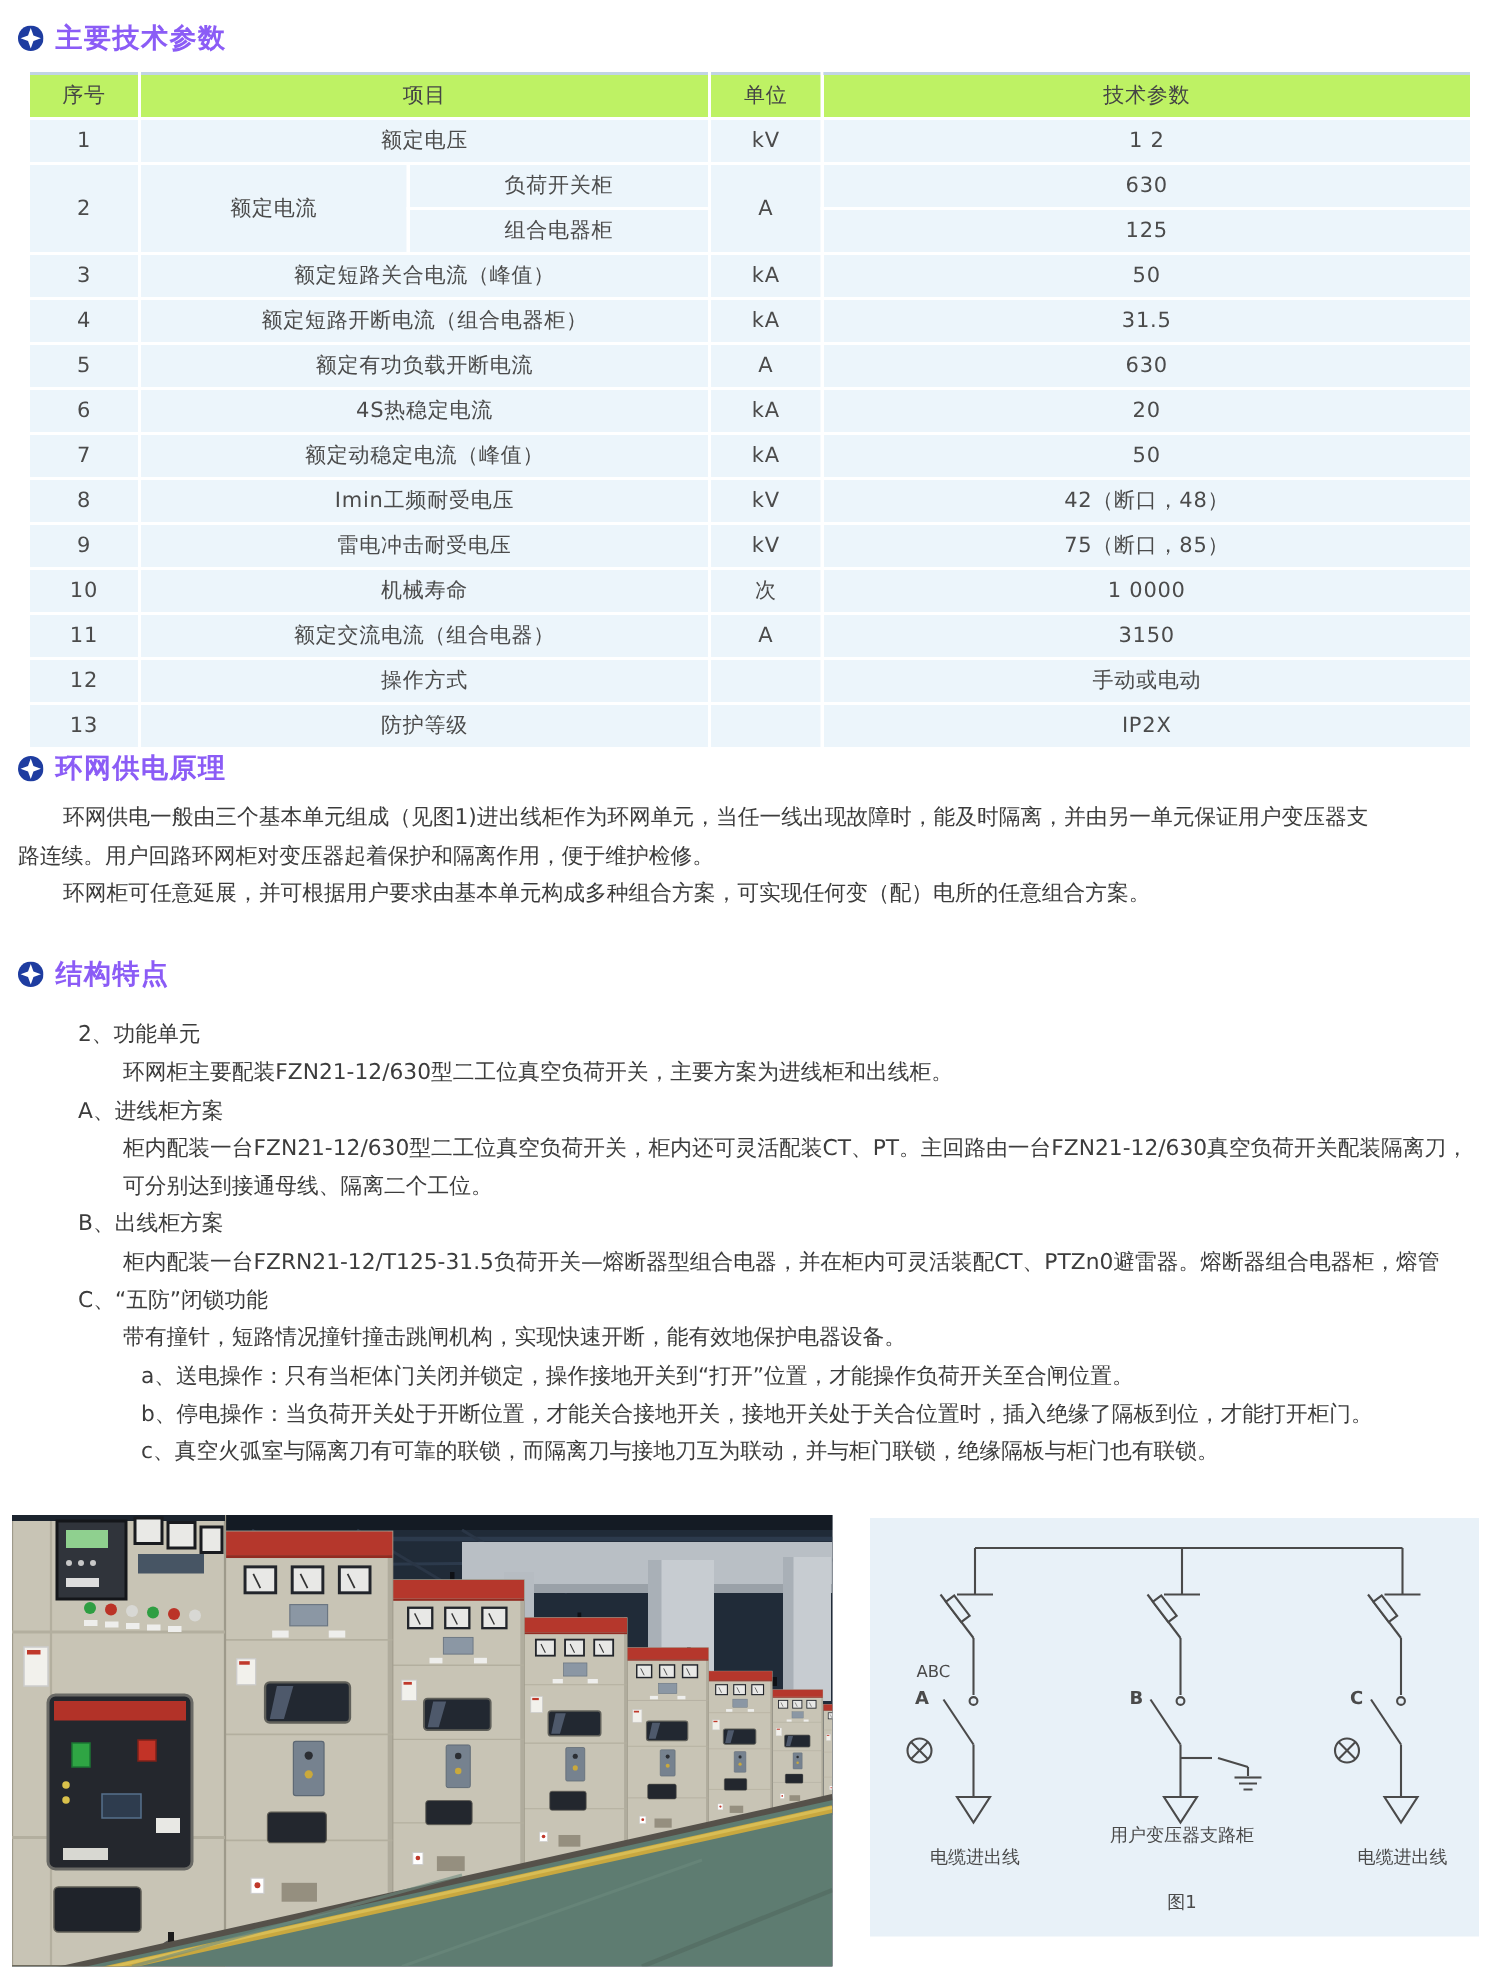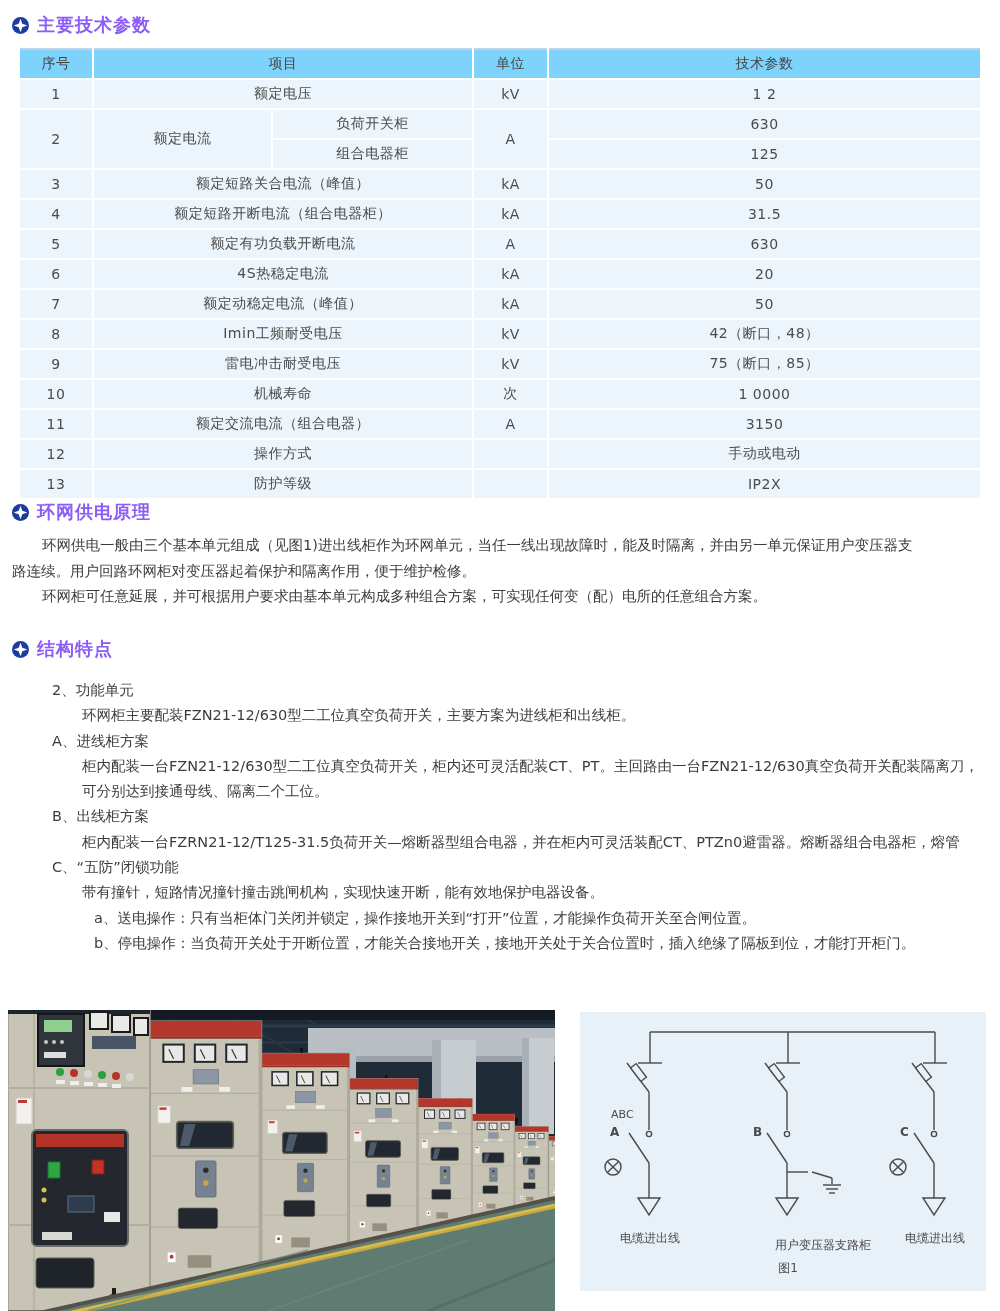--- a/index.html
+++ b/index.html
@@ -19,21 +19,21 @@
   table.tech{
     position:absolute;left:20px;top:48px;width:960px;
     border-collapse:collapse;table-layout:fixed;
     font-size:14px;color:#4b4b4b;letter-spacing:.5px;
   }
   table.tech th,table.tech td{
     height:28px;padding:0;background:#ecf5fb;
     border-right:2px solid #fff;border-bottom:2px solid #fff;
     font-weight:normal;white-space:nowrap;overflow:hidden;
   }
-  table.tech th{background:#7dd3fc;color:#454545;border-top:2px solid #c1d4e5;}
+  table.tech th{background:#bef264;color:#454545;border-top:2px solid #c1d4e5;}
   table.tech .last{border-right:none;}
   .c-no{text-align:center;}
   .c-item{text-align:center;padding-left:55px;}
   .c-sub{text-align:center;}
   .c-unit{text-align:center;}
   .c-val{text-align:center;padding-right:180px;}
 
   
   .txt{position:absolute;left:12px;width:978px;font-size:14.5px;color:#3c3c3c;}
   .p-line{line-height:25.5px;white-space:nowrap;}
@@ -203,20 +203,21 @@
     <div class="p-line ind1">环网柜主要配装FZN21-12/630型二工位真空负荷开关，主要方案为进线柜和出线柜。</div>
     <div class="p-line ind0">A、进线柜方案</div>
     <div class="p-line ind1">柜内配装一台FZN21-12/630型二工位真空负荷开关，柜内还可灵活配装CT、PT。主回路由一台FZN21-12/630真空负荷开关配装隔离刀，</div>
     <div class="p-line ind1">可分别达到接通母线、隔离二个工位。</div>
     <div class="p-line ind0">B、出线柜方案</div>
     <div class="p-line ind1">柜内配装一台FZRN21-12/T125-31.5负荷开关—熔断器型组合电器，并在柜内可灵活装配CT、PTZn0避雷器。熔断器组合电器柜，熔管</div>
     <div class="p-line ind0">C、“五防”闭锁功能</div>
     <div class="p-line ind1">带有撞针，短路情况撞针撞击跳闸机构，实现快速开断，能有效地保护电器设备。</div>
     <div class="p-line ind2">a、送电操作：只有当柜体门关闭并锁定，操作接地开关到“打开”位置，才能操作负荷开关至合闸位置。</div>
     <div class="p-line ind2">b、停电操作：当负荷开关处于开断位置，才能关合接地开关，接地开关处于关合位置时，插入绝缘了隔板到位，才能打开柜门。</div>
+    <div class="p-line ind2">c、真空火弧室与隔离刀有可靠的联锁，而隔离刀与接地刀互为联动，并与柜门联锁，绝缘隔板与柜门也有联锁。</div>
   </div>
 
   <div class="photo">
     <svg width="547" height="301" viewBox="0 0 547 301" preserveAspectRatio="none">
       <defs>
         <g id="cab">
           <rect x="0" y="0" width="142" height="340" fill="#c8c4b5" stroke="#9e9a8b" stroke-width="1.5"></rect>
           <rect x="138" y="0" width="4" height="340" fill="#b0ac9d"></rect>
           <rect x="0" y="0" width="142" height="20" fill="#b5372c"></rect>
           <rect x="0" y="20" width="142" height="2.5" fill="#922b21"></rect>
@@ -397,18 +398,18 @@
               <line x1="323.6" y1="149.4" x2="312.4" y2="160.6"></line>
             </g>
         </g>
       </g>
     </svg>
     <span class="fig-label" style="left:31px;top:96px;font-size:11px;">ABC</span>
     <span class="fig-label" style="left:30px;top:113px;font-weight:bold;">A</span>
     <span class="fig-label" style="left:173px;top:113px;font-weight:bold;">B</span>
     <span class="fig-label" style="left:320px;top:113px;font-weight:bold;">C</span>
     <span class="fig-caption" style="left:70px;top:218px;">电缆进出线</span>
-    <span class="fig-caption" style="left:208px;top:225px;margin-left:35px;">用户变压器支路柜</span>
+    <span class="fig-caption" style="left:208px;top:203px;">用户变压器支路柜</span>
     <span class="fig-caption" style="left:355px;top:218px;">电缆进出线</span>
     <span class="fig-caption" style="left:208px;top:248px;">图1</span>
   </div>
 
 </div>
 
 </body></html>

